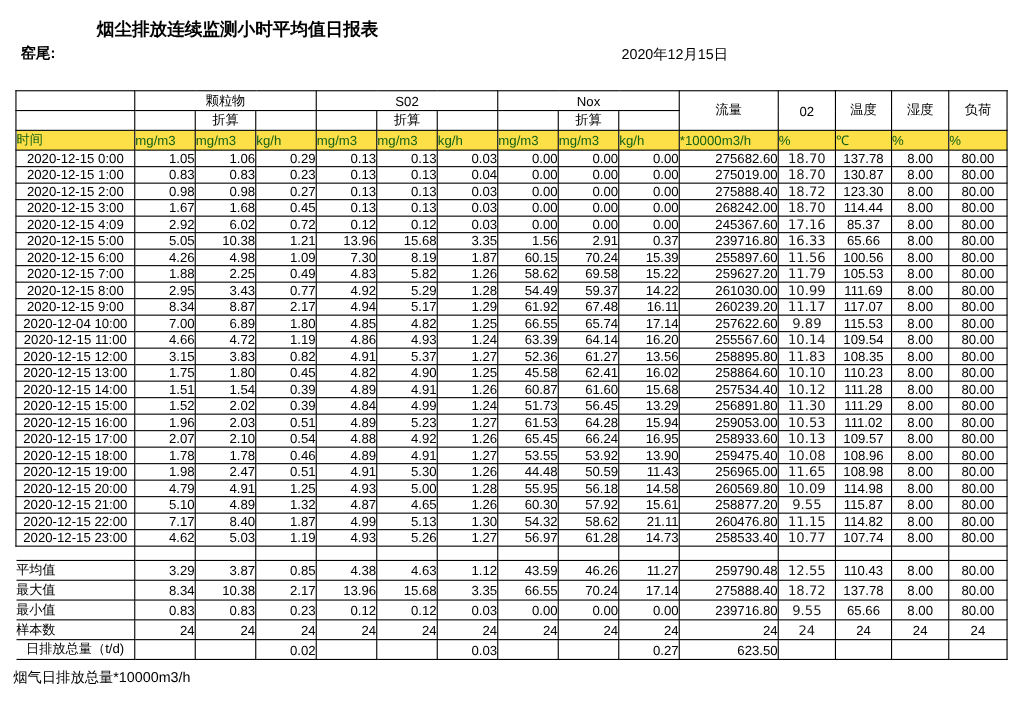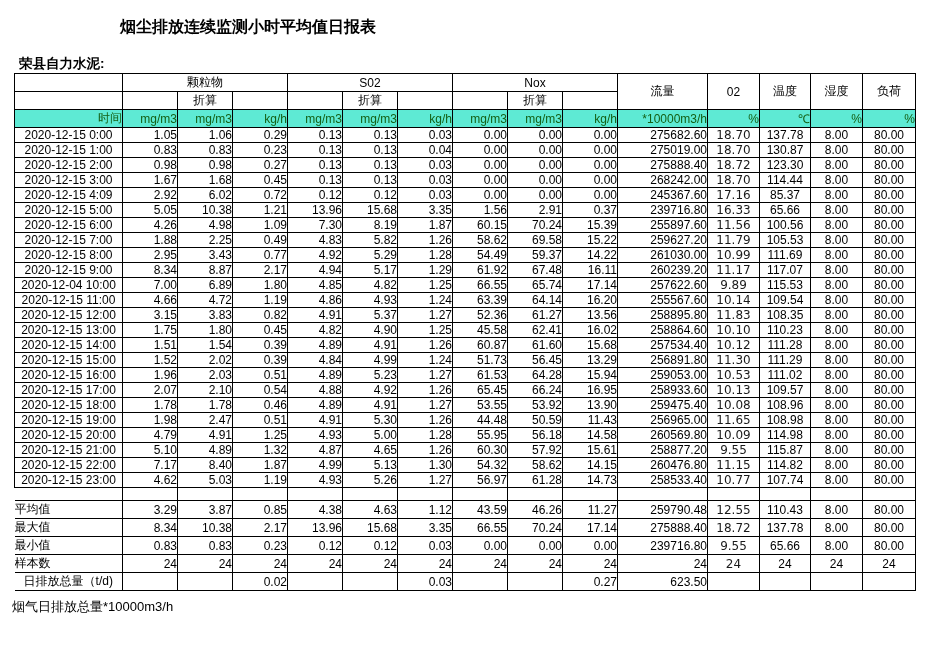--- a/index.html
+++ b/index.html
@@ -10,68 +10,71 @@
     font-family: "Liberation Sans", sans-serif;
     color: #000;
     overflow: hidden;
   }
   .page { padding-top: 8px; }
   .standard {
     margin-left: 22px;
     font-weight: bold; font-size: 12.5px; white-space: pre;
   }
   .title {
-    margin-left: 120px; margin-top: 9px;
+    margin-left: 88px; margin-top: 9px;
     font-weight: bold; font-size: 16px; letter-spacing: 0px;
   }
   .company {
     margin-left: 19px; margin-top: 17px;
     font-weight: bold; font-size: 13.5px;
   }
   .locrow {
     margin-left: 19px; margin-top: 2px; position: relative; height: 17px;
   }
   .location { font-weight: bold; font-size: 13.5px; }
   .date { position: absolute; left: 546px; top: 1px; font-size: 13px; font-weight: normal; }
 
   table.report {
-    margin-left: 14px; margin-top: 0;
+    margin-left: 14px; margin-top: 25px;
     border-collapse: collapse; table-layout: fixed;
   }
   table.report td {
     border: 1px solid #000;
     padding: 0; overflow: hidden;
     font-size: 12px; height: 14px;
     vertical-align: middle;
     white-space: nowrap;
   }
   thead td { text-align: center; font-size: 13px; height: 16px; }
   tr.grouprow td { height: 17px; }
   tr.unitsrow td {
-    background: #5eead4; color: #156015;
-    text-align: right; font-size: 12px; height: 15px;
+    background: #fde047; color: #156015;
+    text-align: left; font-size: 12px; height: 15px;
   }
   td.time { text-align: center; white-space: pre; font-size: 12px; }
   td.num { text-align: right; padding-right: 8px; }
   td.ctr { text-align: center; }
   td.o2 { font-family: "DejaVu Sans", sans-serif; font-size: 11.5px; color: #1a1a1a; text-align: center; }
   tr.spacer td { height: 13px; }
   tr.summary td { height: 15px; }
   td.slabel { text-align: left; padding-right: 3px; font-size: 13px; }
   td.tlabel { text-align: center; padding-left: 2px; font-size: 13px; }
   tr.summary td:first-child, tr.spacer td:first-child, tr.totalrow td:first-child { border-left: none; }
 
   .footnote { margin-left: 12px; margin-top: 7px; font-size: 13px; }
 </style>
 </head>
 <body>
 
 <div class="page">
   <div class="title">烟尘排放连续监测小时平均值日报表</div>
-  <div class="company">荣县自力水泥:</div>
+  <div class="locrow">
+    <span class="location">窑尾:</span>
+    <span class="date">2020年12月15日</span>
+  </div>
 
   <table class="report">
     <colgroup>
       <col style="width:108px">
       <col style="width:55px">
         <col style="width:55px">
         <col style="width:55px">
       <col style="width:55px">
         <col style="width:55px">
         <col style="width:55px">
@@ -504,21 +507,21 @@
         <tr>
           <td class="time">2020-12-15 22:00</td>
           <td class="num">7.17</td>
           <td class="num">8.40</td>
           <td class="num">1.87</td>
           <td class="num">4.99</td>
           <td class="num">5.13</td>
           <td class="num">1.30</td>
           <td class="num">54.32</td>
           <td class="num">58.62</td>
-          <td class="num">14.15</td>
+          <td class="num">21.11</td>
           <td class="num">260476.80</td>
           <td class="ctr o2">11.15</td>
           <td class="ctr">114.82</td>
           <td class="ctr">8.00</td>
           <td class="ctr">80.00</td>
         </tr>
         <tr>
           <td class="time">2020-12-15 23:00</td>
           <td class="num">4.62</td>
           <td class="num">5.03</td>

